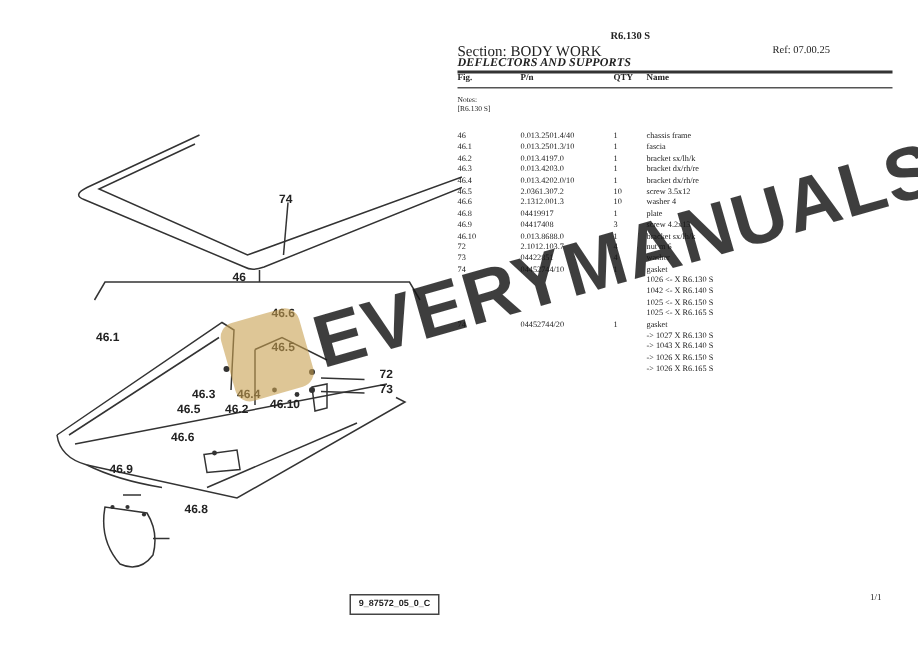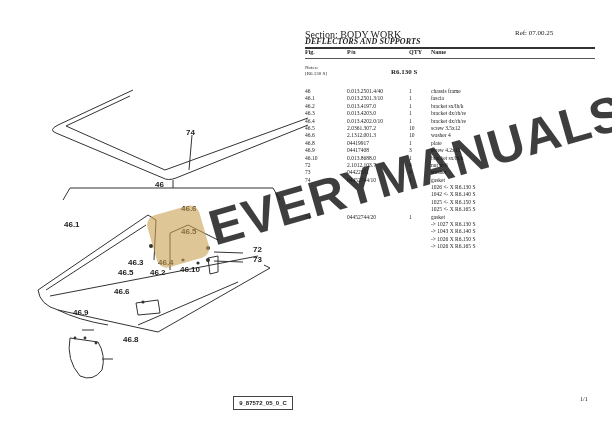--- a/index.html
+++ b/index.html
@@ -10,21 +10,21 @@
   .diagram { position: absolute; left: 18px; top: 20px; width: 290px; height: 385px; }
   .diagram svg { position: absolute; left: 0; top: 0; }
   .fig-code {
     position: absolute; left: 215px; top: 376px; width: 58px; height: 12px;
     border: 1px solid #444; font-family: "Liberation Sans", sans-serif; font-size: 6px;
     font-weight: bold; text-align: center; line-height: 12px; background: #fff;
   }
   .callout { position: absolute; font-family: "Liberation Sans", sans-serif; font-weight: bold; font-size: 8px; color: #222; }
 
   .doc { position: absolute; left: 305px; top: 18px; width: 290px; }
-  .model { position: absolute; left: 86px; top: 2px; font-size: 7px; font-weight: bold; margin-top: 48px; }
+  .model { position: absolute; left: 102px; top: 2px; font-size: 7px; font-weight: bold; }
   .section { position: absolute; left: 0; top: 11px; font-size: 10px; }
   .ref { position: absolute; left: 210px; top: 11px; font-size: 7px; }
   .title { position: absolute; left: 0; top: 19px; font-size: 8px; font-weight: bold; letter-spacing: 0.1px; font-style: italic; }
   .hr-thick { position: absolute; left: 0; top: 29px; width: 290px; height: 2px; background: #333; }
   .head-row { position: absolute; left: 0; top: 31px; width: 290px; height: 8px; font-size: 6px; font-weight: bold; }
   .hr-thin { position: absolute; left: 0; top: 40px; width: 290px; height: 1px; background: #555; }
   .col-fig { position: absolute; left: 0; }
   .col-pn { position: absolute; left: 42px; }
   .col-qty { position: absolute; left: 104px; }
   .col-name { position: absolute; left: 126px; }

